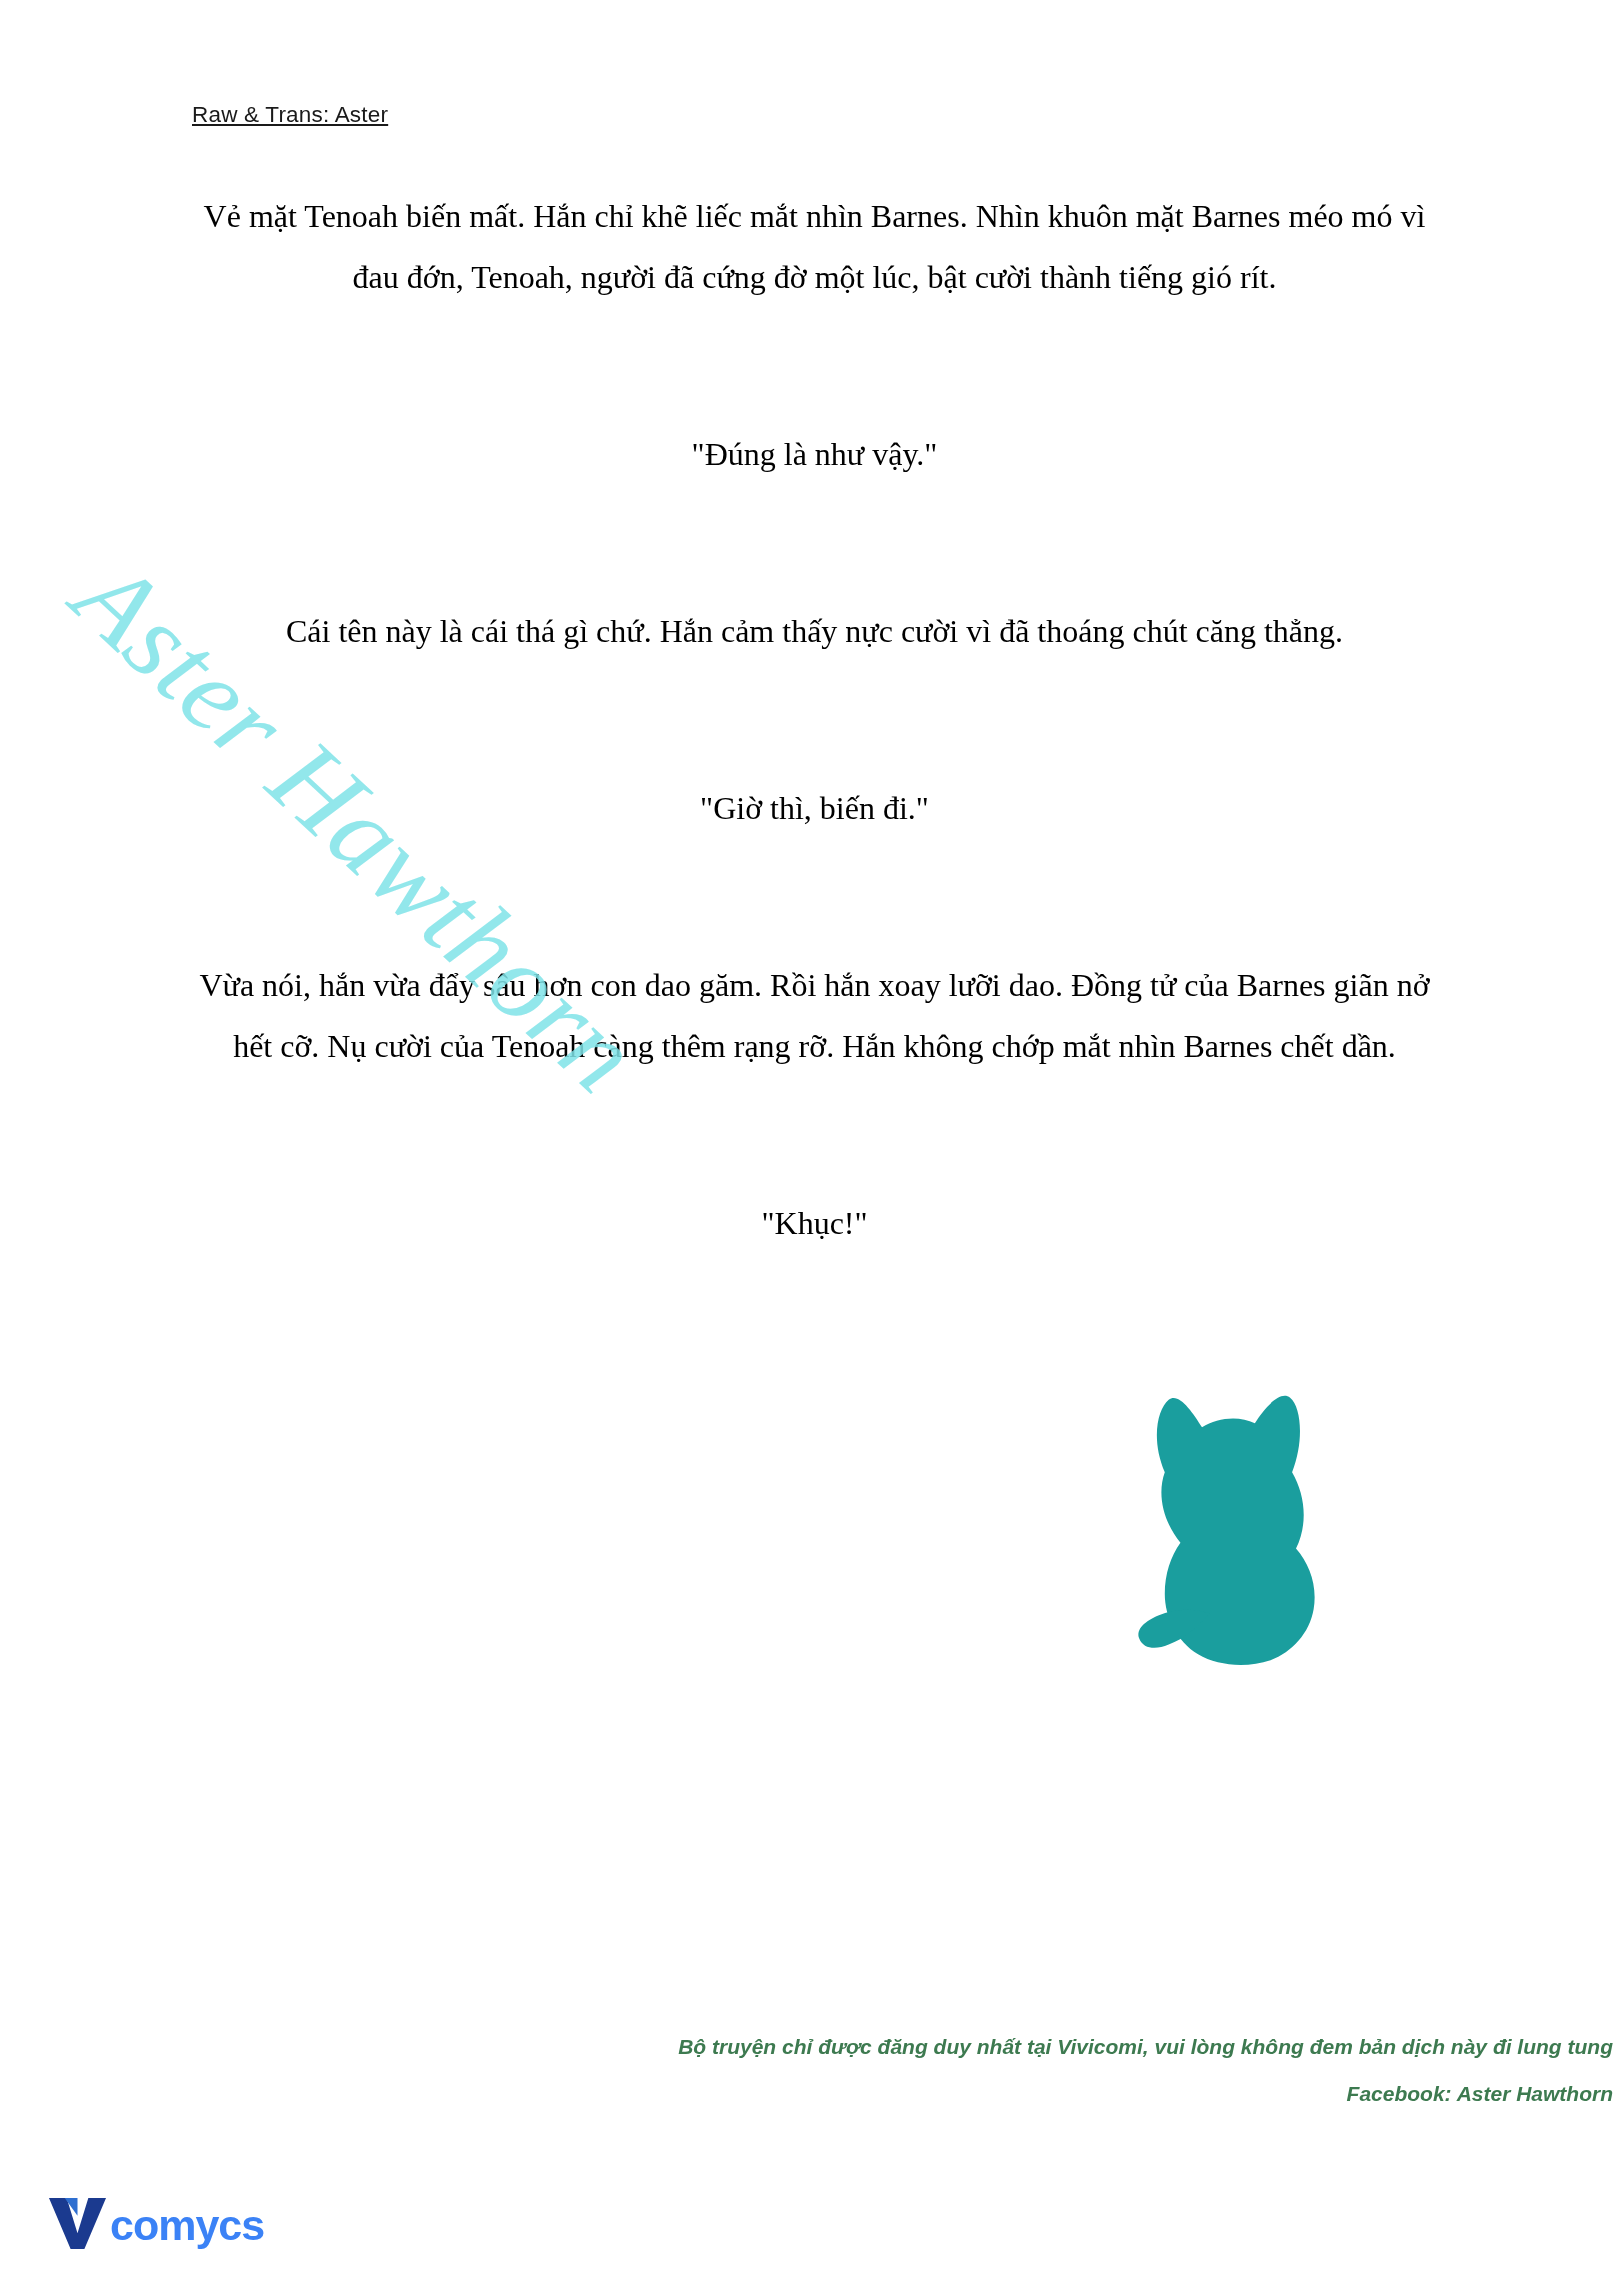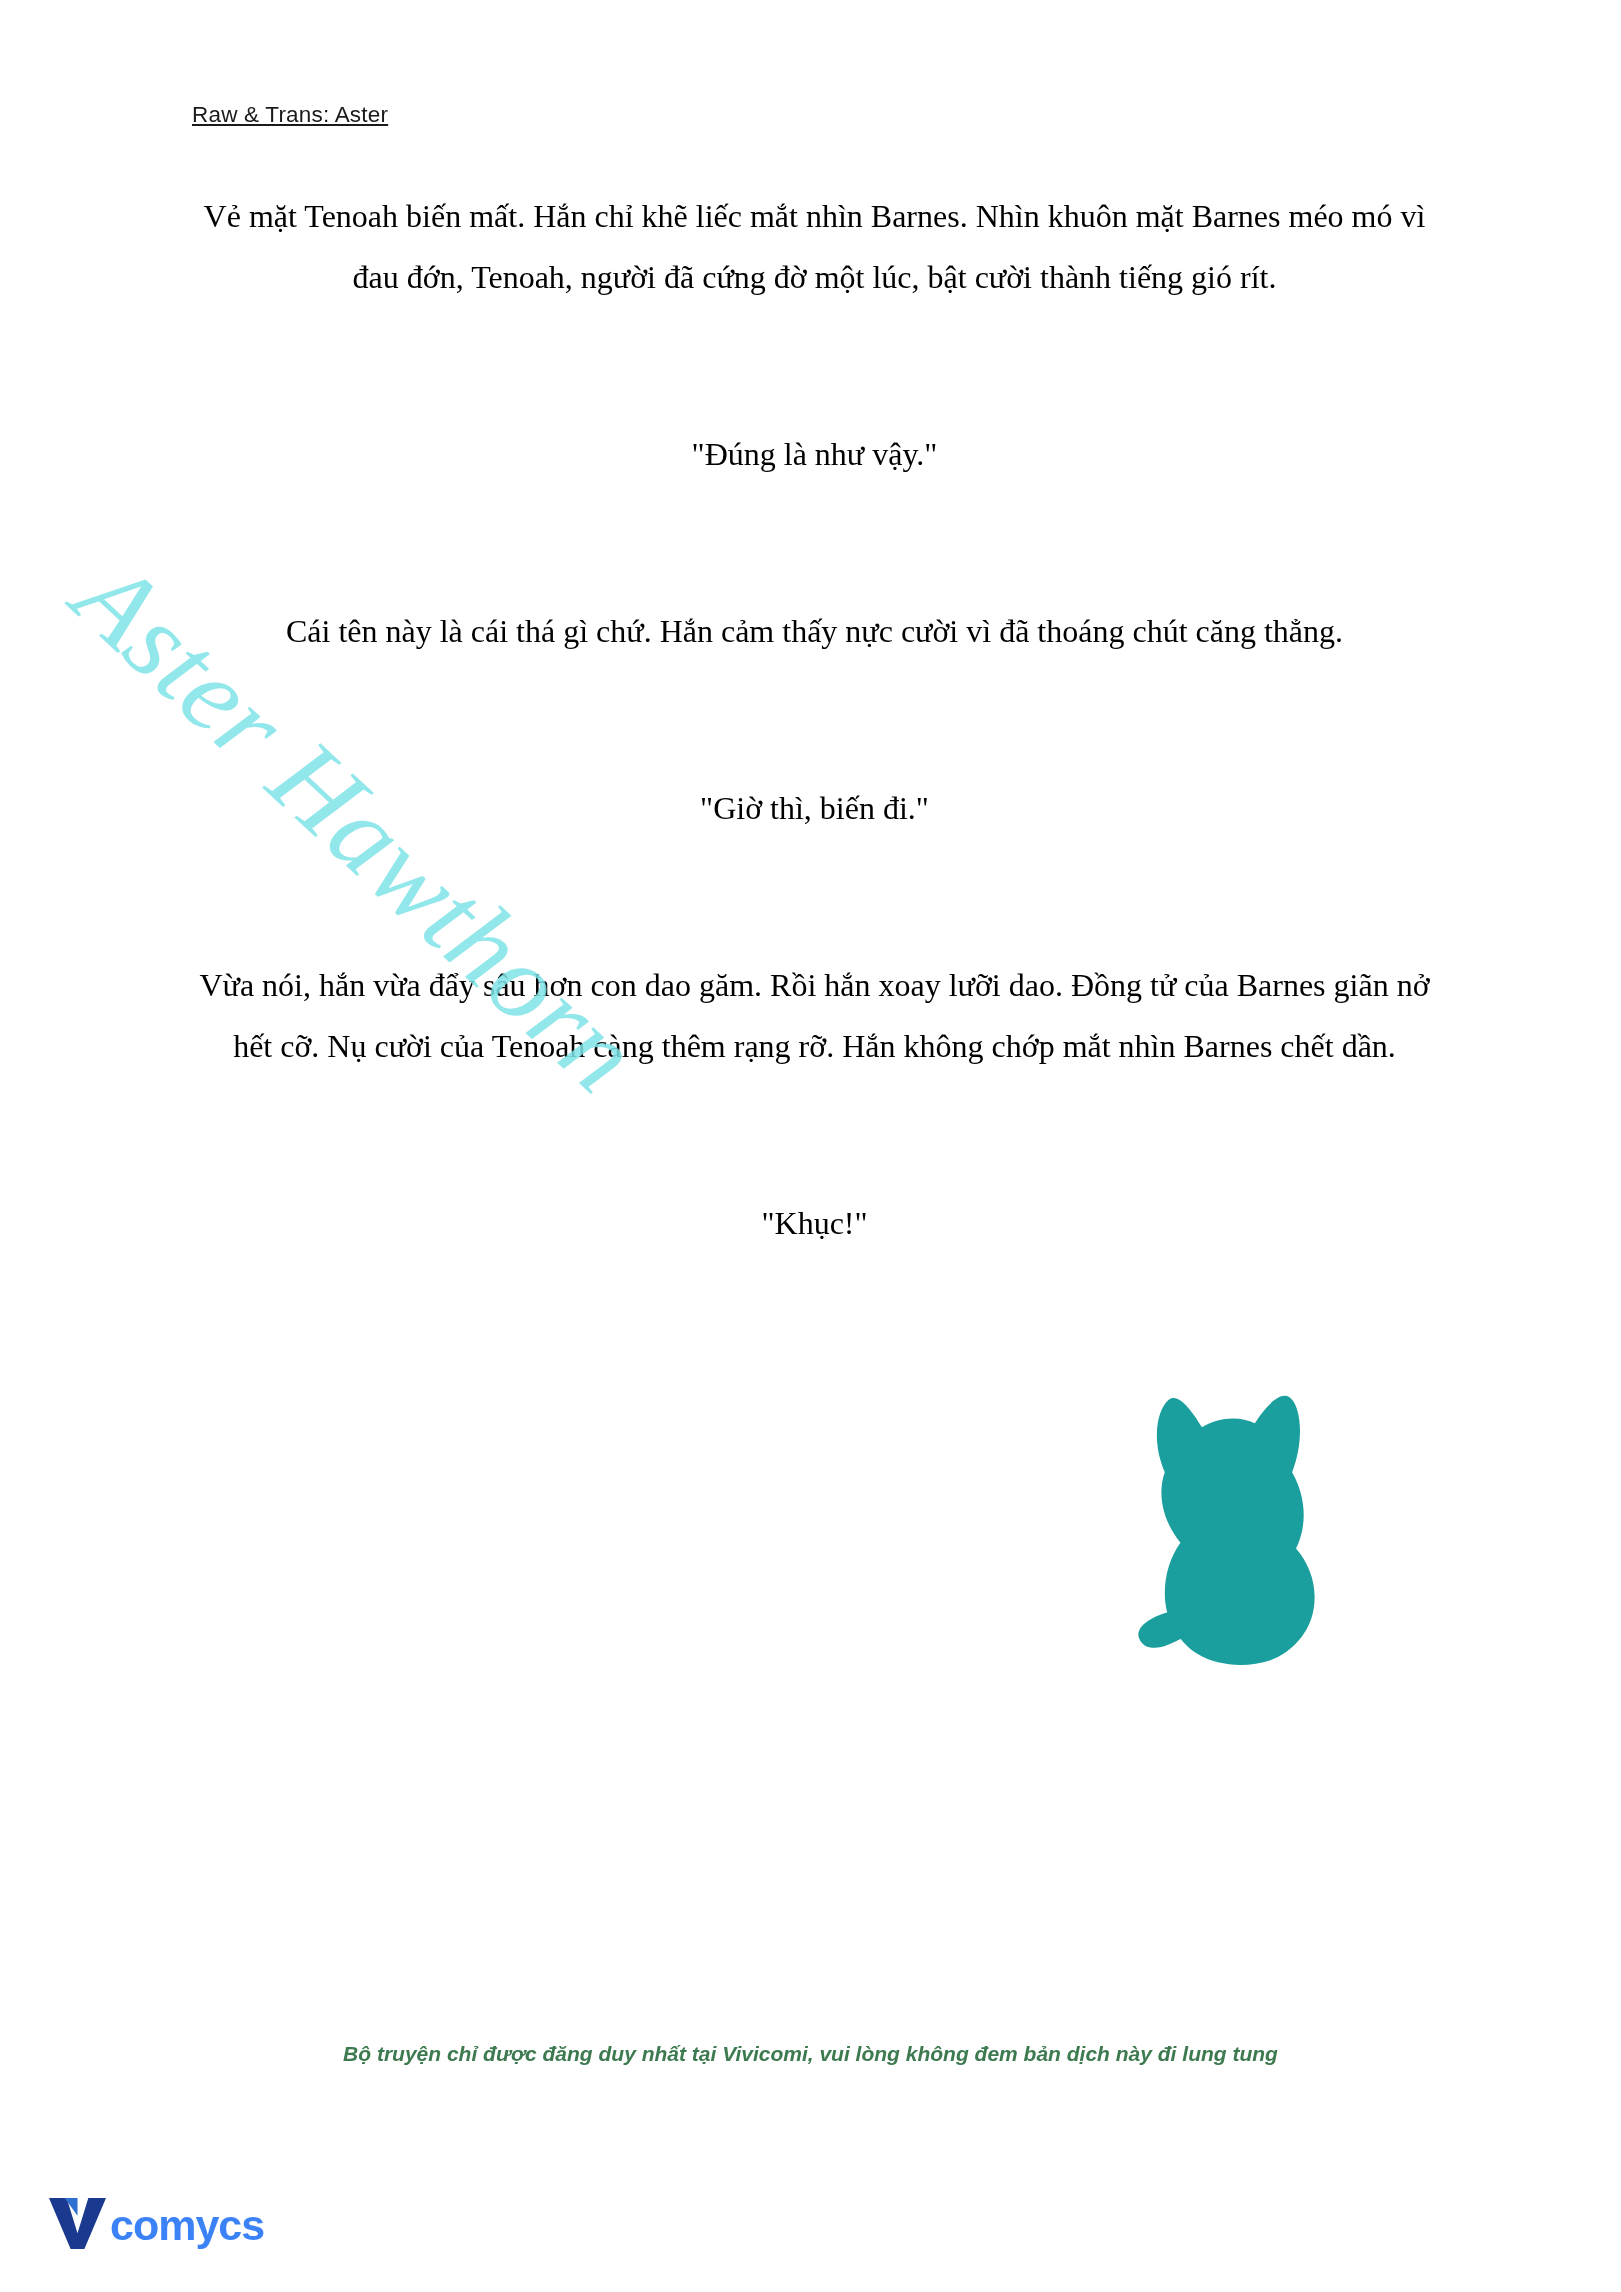--- a/index.html
+++ b/index.html
@@ -86,21 +86,21 @@
     right: 0;
     top: 2019px;
     text-align: center;
     font-family: "Liberation Sans", sans-serif;
     font-weight: bold;
     font-style: italic;
     font-size: 21px;
     line-height: 39px;
     color: #3d7a50;
   }
-  .footer-note div { margin: 15px; }
+  .footer-note div { margin: 8px; text-align: right; }
 
   
   .logo {
     position: absolute;
     left: 47px;
     top: 2184px;
     display: flex;
     align-items: flex-end;
     height: 69px;
   }
@@ -142,20 +142,21 @@
     <svg viewBox="0 0 240 300" width="235" height="294" aria-hidden="true">
       <g fill="#1a9e9e">
         <path d="M58 92 C44 60 50 28 62 18 C72 10 86 30 96 46 C112 36 134 34 150 42 C160 26 176 8 186 16 C198 26 200 62 188 92 C202 116 204 146 192 170 C206 186 214 208 210 232 C206 256 188 276 166 284 C142 292 112 290 92 278 C70 264 58 240 58 216 C58 196 64 178 74 164 C56 142 50 114 58 92 Z"></path>
         <path d="M104 236 C92 250 78 262 62 268 C48 274 36 272 32 262 C28 252 38 244 52 238 C66 232 84 230 104 236 Z"></path>
       </g>
     </svg>
   </div>
 
   <div class="footer-note">
     <div>Bộ truyện chỉ được đăng duy nhất tại Vivicomi, vui lòng không đem bản dịch này đi lung tung</div>
+    <div>Facebook: Aster Hawthorn</div>
   </div>
 
   <div class="logo">
     <svg class="logo-v" viewBox="0 0 62 60" aria-hidden="true">
       <polygon points="2,4 20,4 31,40 42,4 60,4 38,56 24,56" fill="#1b3a8f"></polygon>
       <polygon points="18,4 31,4 31,22" fill="#2f6fd0"></polygon>
     </svg>
     <span class="logo-word">comycs</span>
   </div>
 

